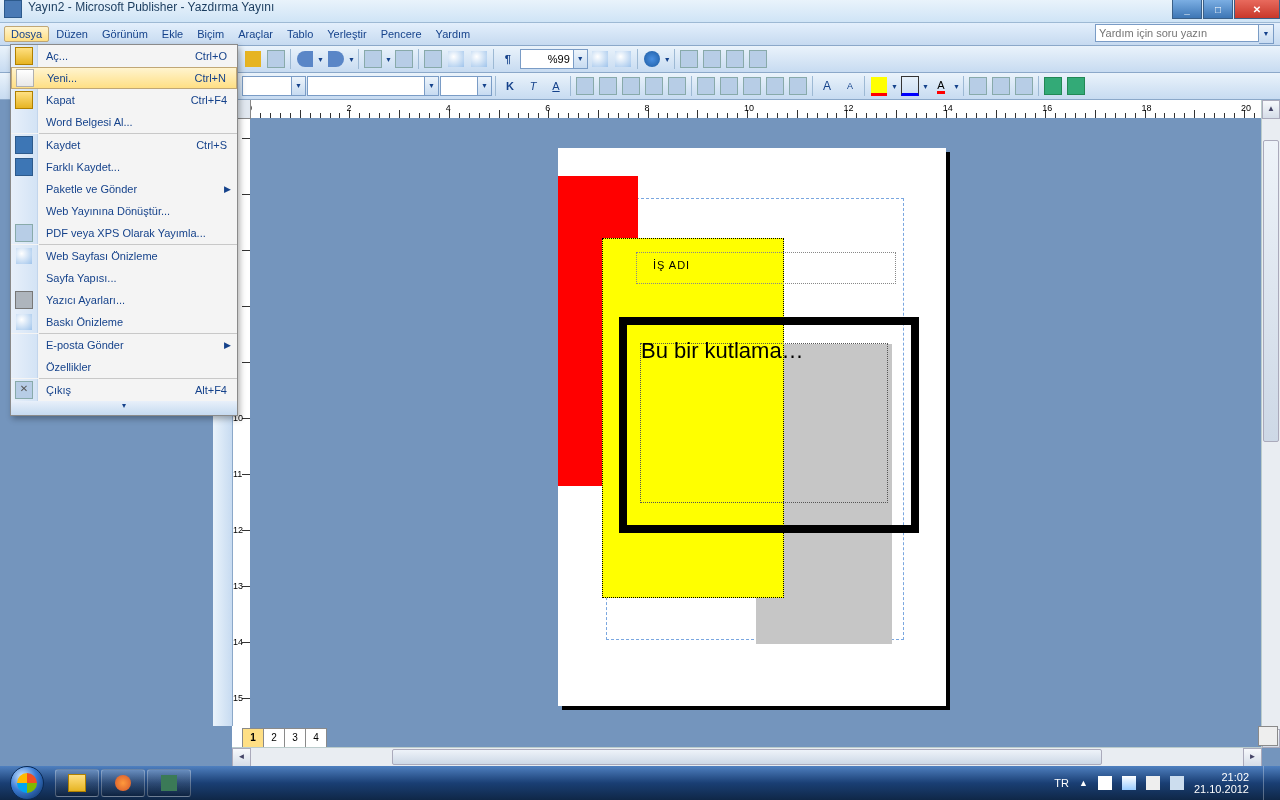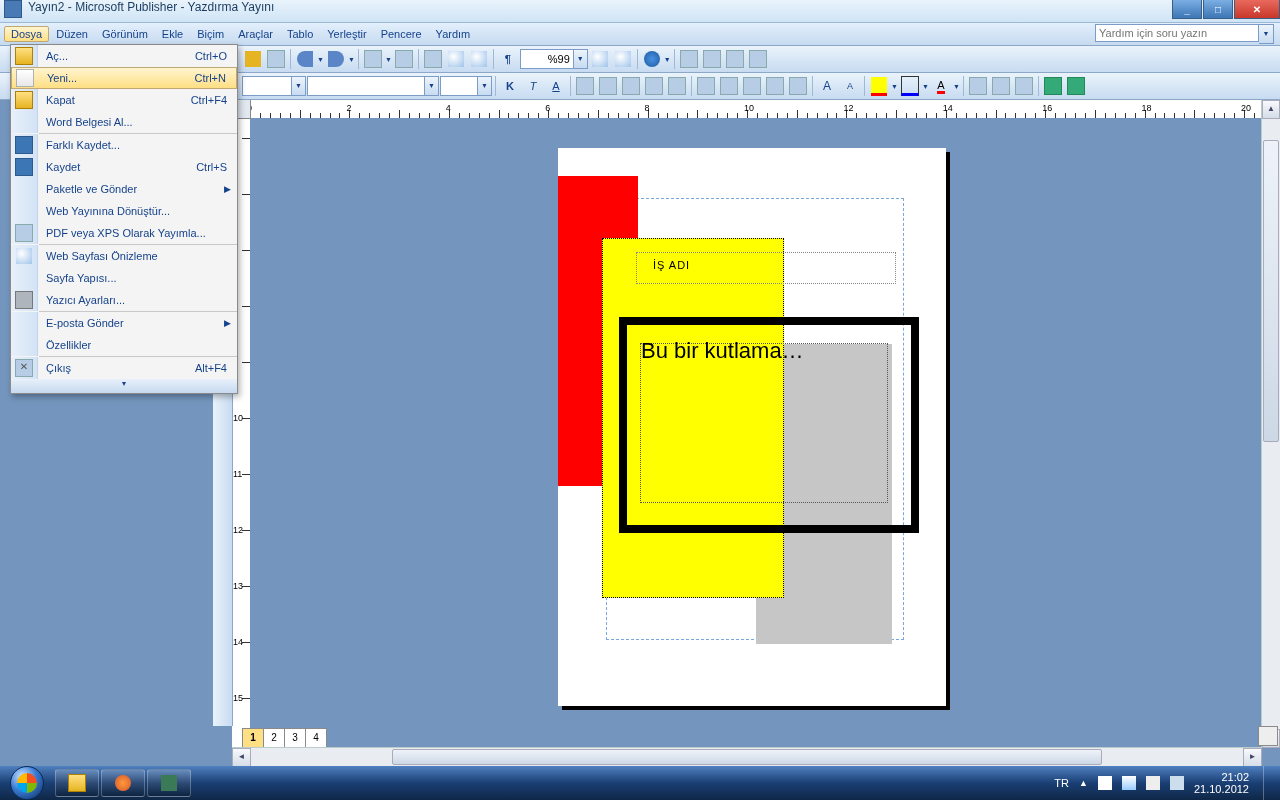--- a/index.html
+++ b/index.html
@@ -533,31 +533,31 @@
       <div class="dd-iconcol">
         <span class="ticon"></span>
       </div>
       <div class="dd-label">Word Belgesi Al...</div>
     </div>
     <div class="ddsep"></div>
     <div class="dditem">
       <div class="dd-iconcol">
         <span class="ticon i-save"></span>
       </div>
-      <div class="dd-label">Farklı Kaydet...</div>
-    </div>
-    <div class="dditem">
-      <div class="dd-iconcol">
-        <span class="ticon i-save"></span>
-      </div>
       <div class="dd-label">Kaydet</div>
       <div class="dd-sc">Ctrl+S</div>
     </div>
     <div class="dditem">
       <div class="dd-iconcol">
+        <span class="ticon i-save"></span>
+      </div>
+      <div class="dd-label">Farklı Kaydet...</div>
+    </div>
+    <div class="dditem">
+      <div class="dd-iconcol">
         <span class="ticon"></span>
       </div>
       <div class="dd-label">Paketle ve Gönder</div>
       <div class="dd-arrow">▶</div>
     </div>
     <div class="dditem">
       <div class="dd-iconcol">
         <span class="ticon"></span>
       </div>
       <div class="dd-label">Web Yayınına Dönüştür...</div>
@@ -580,20 +580,26 @@
         <span class="ticon"></span>
       </div>
       <div class="dd-label">Sayfa Yapısı...</div>
     </div>
     <div class="dditem">
       <div class="dd-iconcol">
         <span class="ticon i-print"></span>
       </div>
       <div class="dd-label">Yazıcı Ayarları...</div>
     </div>
+    <div class="dditem">
+      <div class="dd-iconcol">
+        <span class="ticon i-zoom"></span>
+      </div>
+      <div class="dd-label">Baskı Önizleme</div>
+    </div>
     <div class="ddsep"></div>
     <div class="dditem">
       <div class="dd-iconcol">
         <span class="ticon"></span>
       </div>
       <div class="dd-label">E-posta Gönder</div>
       <div class="dd-arrow">▶</div>
     </div>
     <div class="dditem">
       <div class="dd-iconcol">

